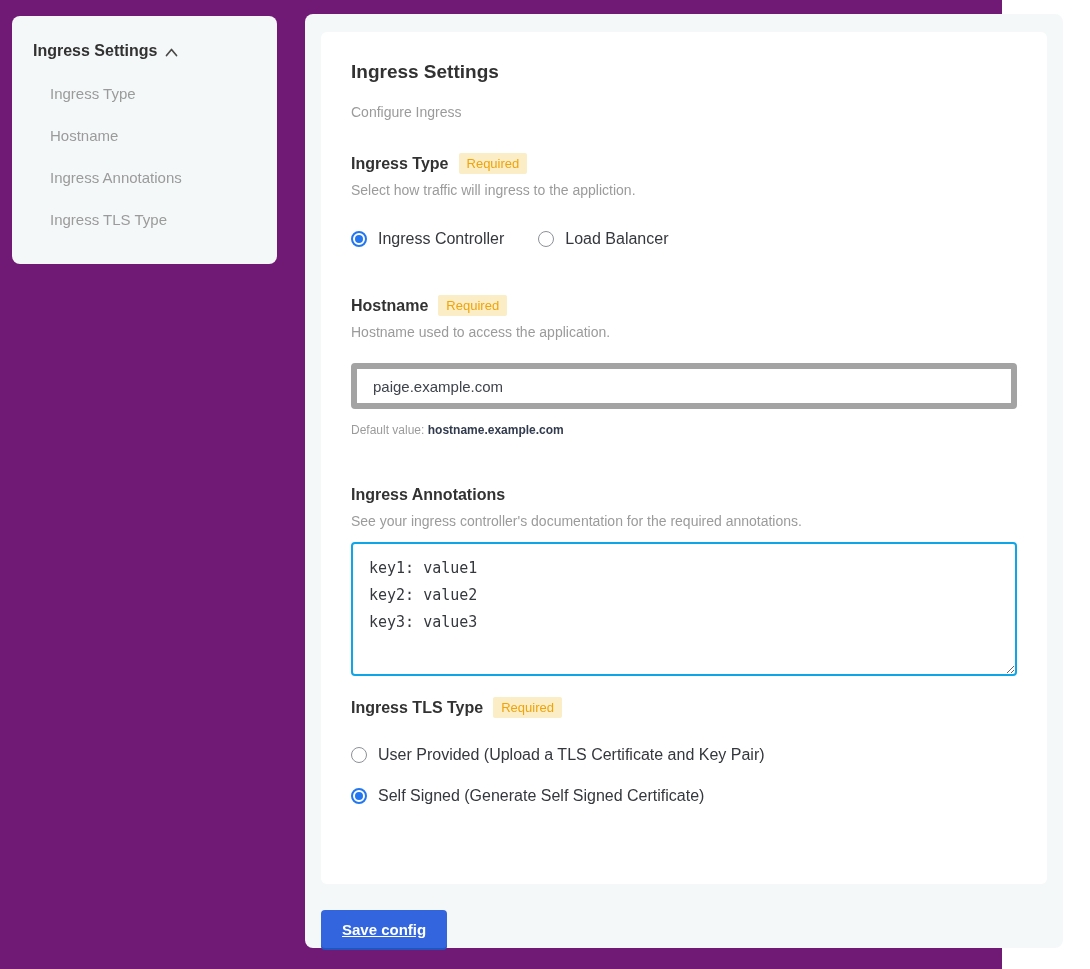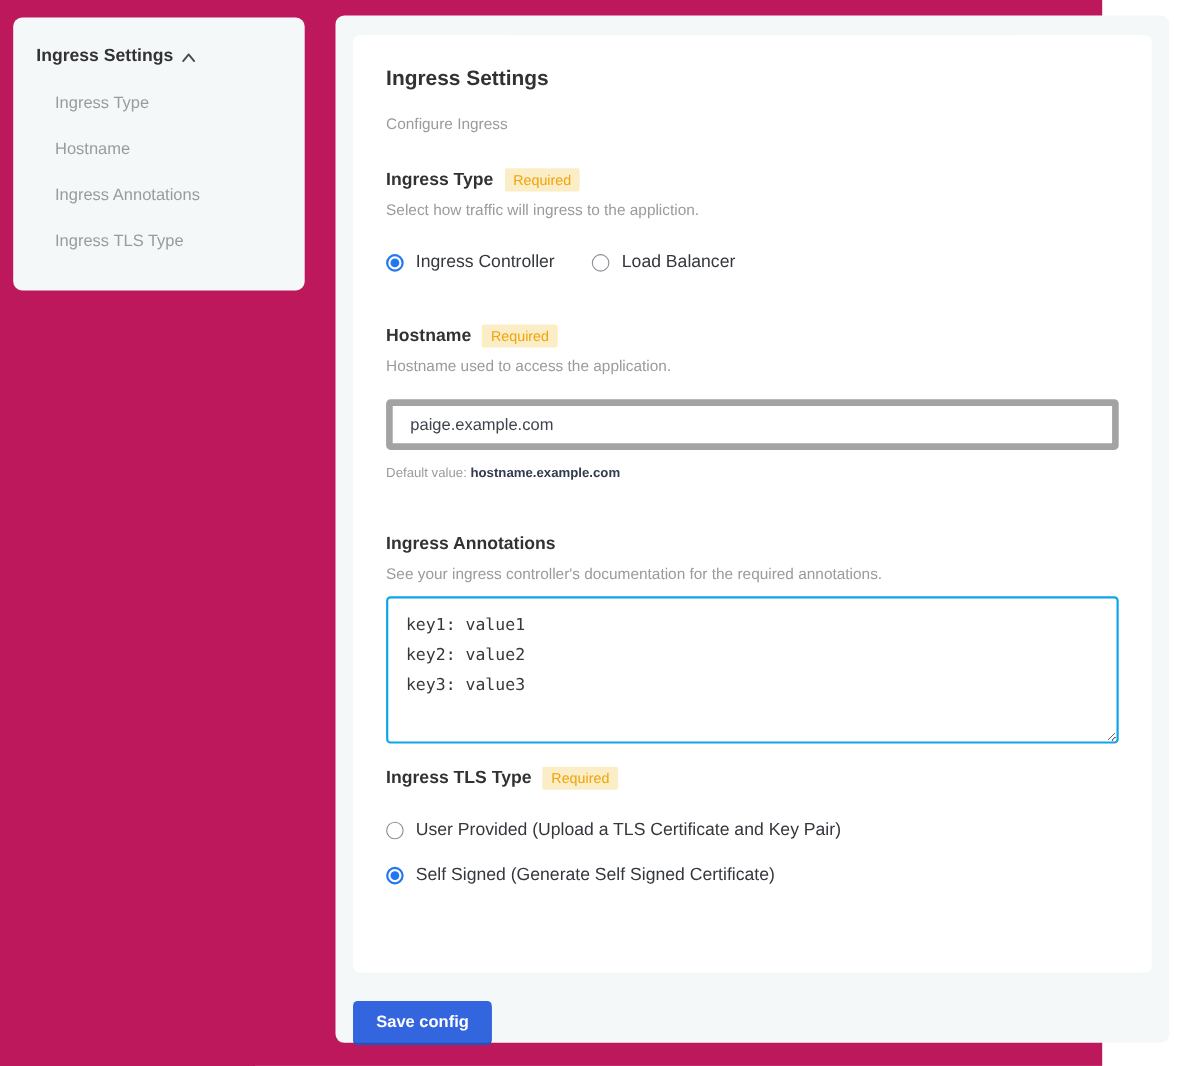--- a/index.html
+++ b/index.html
@@ -1,16 +1,16 @@
 <!DOCTYPE html>
 <html><head>
 <meta charset="utf-8">
 <style>
   html,body{margin:0;padding:0;background:#ffffff;}
-  .page{position:relative;width:1002px;height:969px;background:#be185d;
+  .page{position:relative;width:1002px;height:969px;background:#701a75;
         font-family:"Liberation Sans",sans-serif;-webkit-font-smoothing:antialiased;}
 
   
   .sidebar{position:absolute;left:12px;top:16px;width:265px;height:248px;
            background:#f5f8f9;border-radius:8px;box-sizing:border-box;
            padding:26px 0 0 21px;}
   .side-title{display:flex;align-items:center;gap:8px;font-size:16px;font-weight:bold;
               color:#323232;cursor:pointer;}
   .chev{width:13px;height:9px;margin-top:2px;}
   .side-item{margin-top:25px;margin-left:17px;font-size:15px;line-height:17px;
@@ -50,21 +50,21 @@
   .default-value{color:#323b4e;font-weight:bold;cursor:pointer;}
 
   .yaml-area{display:block;width:100%;height:134px;margin-top:12px;box-sizing:border-box;
              border:2px solid #0ea5e9;border-radius:4px;padding:11px 16px;
              font-family:"DejaVu Sans Mono",monospace;font-size:15px;line-height:27px;
              color:#35383d;resize:both;outline:none;background:#fff;}
 
   .save-btn{display:inline-block;margin:26px 0 0 16px;height:38px;padding:0 21px;
             background:#3366de;color:#ffffff;font-size:15px;font-weight:bold;
             font-family:"Liberation Sans",sans-serif;border:none;border-radius:4px;
-            box-shadow:0 2px 0 #2154bd;cursor:pointer;}
+            box-shadow:0 2px 0 #2154bd;cursor:pointer;text-decoration:underline;}
 </style>
 </head>
 <body>
 
 <div class="page">
 
   <aside class="sidebar">
     <div class="side-title">
       <span>Ingress Settings</span>
       <svg class="chev" viewBox="0 0 13 9">

